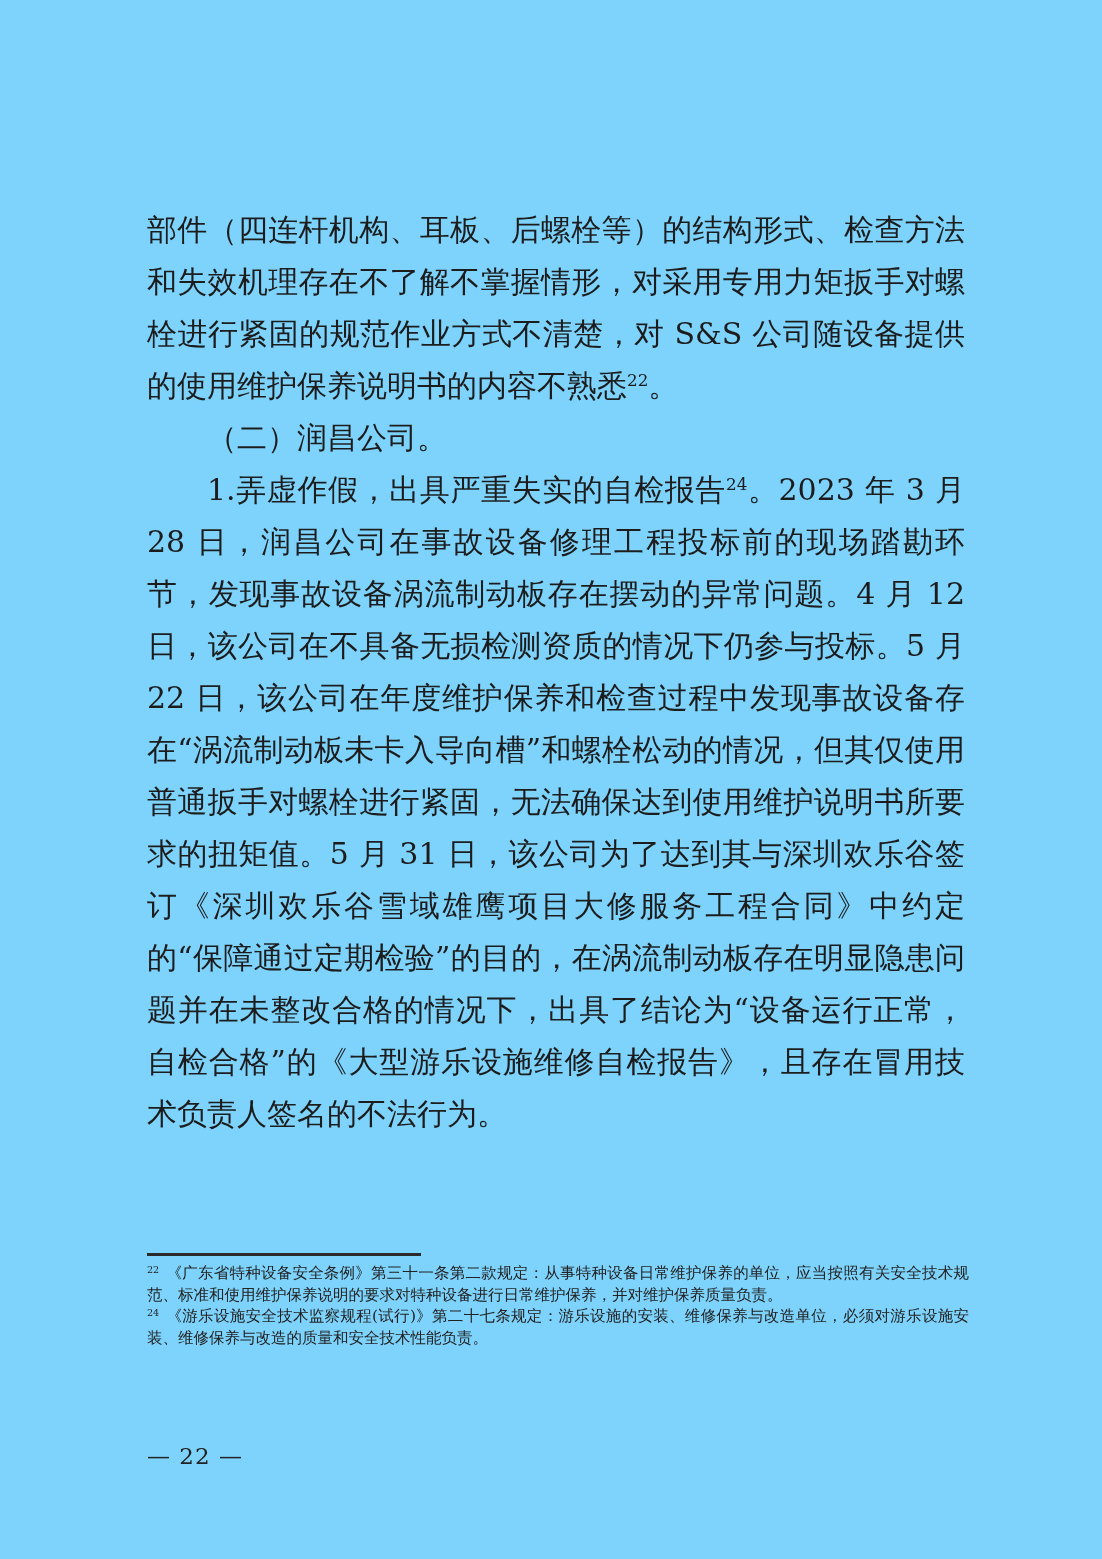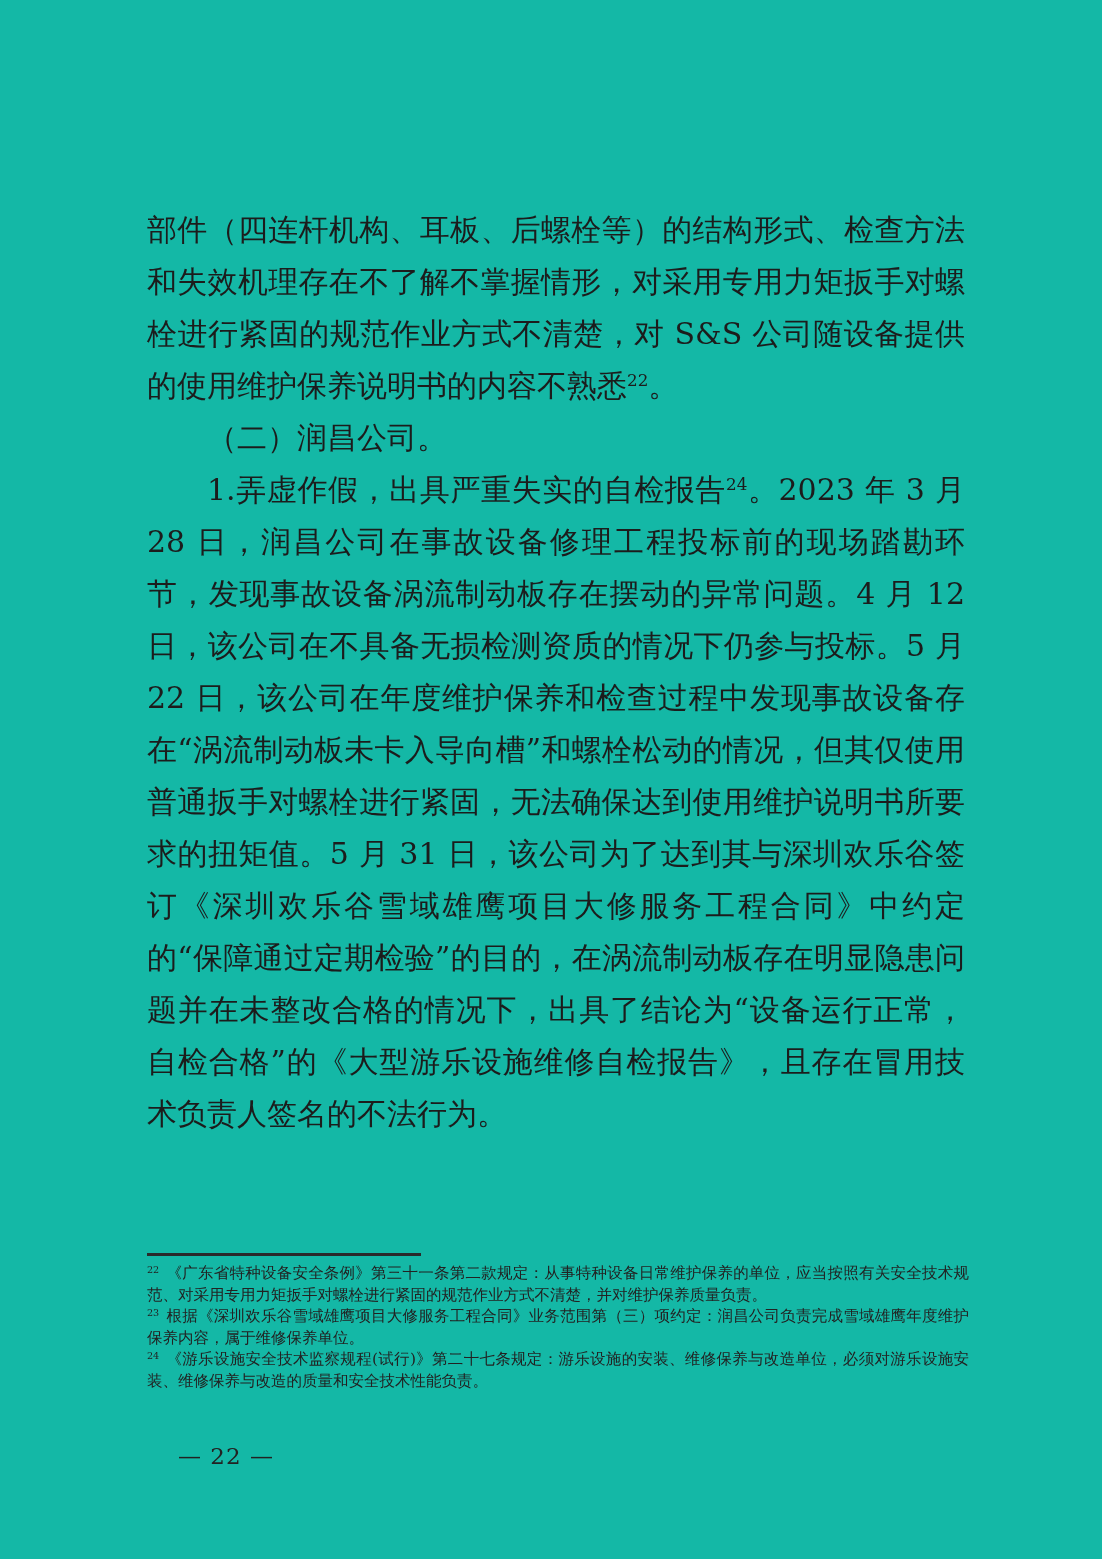--- a/index.html
+++ b/index.html
@@ -4,21 +4,21 @@
 <style>
   html, body {
     margin: 0;
     padding: 0;
     background: #ffffff;
   }
   .page {
     position: relative;
     width: 1102px;
     height: 1559px;
-    background: #14b8a6;
+    background: #7dd3fc;
     overflow: hidden;
     font-family: "DejaVu Serif", "Liberation Serif", serif;
     color: #1c1c1c;
   }
   .doc-body {
     position: absolute;
     left: 147px;
     top: 204px;
     width: 818px;
     font-size: 30px;
@@ -73,21 +73,20 @@
     top: -0.55em;
     margin-right: 7px;
   }
   .page-number {
     position: absolute;
     left: 147px;
     top: 1443px;
     font-size: 23px;
     letter-spacing: 1px;
     color: #222222;
-    margin-left: 31px;
   }
 </style>
 </head>
 <body>
 
 <div class="page">
 
   <div class="doc-body">
 
     <p><span>部件（四连杆机构、耳板、后螺栓等）的结构形式、检查方法和失效机理存在不了解不掌握情形，对采用专用力矩扳手对螺栓进行紧固的规范作业方式不清楚，对 S&amp;S 公司随设备提供的使用维护保养说明书的内容不熟悉</span><sup class="fnref">22</sup><span>。</span></p>
@@ -96,23 +95,22 @@
 
 
     <p class="indent"><span class="hei">1.弄虚作假，出具严重失实的自检报告</span><sup class="fnref hei">24</sup><span>。2023 年 3 月 28 日，润昌公司在事故设备修理工程投标前的现场踏勘环节，发现事故设备涡流制动板存在摆动的异常问题。4 月 12 日，该公司在不具备无损检测资质的情况下仍参与投标。5 月 22 日，该公司在年度维护保养和检查过程中发现事故设备存在“涡流制动板未卡入导向槽”和螺栓松动的情况，但其仅使用普通扳手对螺栓进行紧固，无法确保达到使用维护说明书所要求的扭矩值。5 月 31 日，该公司为了达到其与深圳欢乐谷签订《深圳欢乐谷雪域雄鹰项目大修服务工程合同》中约定的“保障通过定期检验”的目的，在涡流制动板存在明显隐患问题并在未整改合格的情况下，出具了结论为“设备运行正常，自检合格”的《大型游乐设施维修自检报告》，且存在冒用技术负责人签名的不法行为。</span></p>
 
   </div>
 
   <div class="fn-rule"></div>
 
   <div class="footnotes">
 
-    <div class="footnote"><sup class="fnmark">22</sup><span>《广东省特种设备安全条例》第三十一条第二款规定：从事特种设备日常维护保养的单位，应当按照有关安全技术规范、对采用专用力矩扳手对螺栓进行紧固的规范作业方式不清楚，并对维护保养质量负责。</span></div>
+    <div class="footnote"><sup class="fnmark">22</sup><span>《广东省特种设备安全条例》第三十一条第二款规定：从事特种设备日常维护保养的单位，应当按照有关安全技术规范、标准和使用维护保养说明的要求对特种设备进行日常维护保养，并对维护保养质量负责。</span></div>
 
-    <div class="footnote"><sup class="fnmark">23</sup><span>根据《深圳欢乐谷雪域雄鹰项目大修服务工程合同》业务范围第（三）项约定：润昌公司负责完成雪域雄鹰年度维护保养内容，属于维修保养单位。</span></div>
 
     <div class="footnote"><sup class="fnmark">24</sup><span>《游乐设施安全技术监察规程(试行)》第二十七条规定：游乐设施的安装、维修保养与改造单位，必须对游乐设施安装、维修保养与改造的质量和安全技术性能负责。</span></div>
 
   </div>
 
   <div class="page-number">— 22 —</div>
 
 </div>
 
 </body></html>

